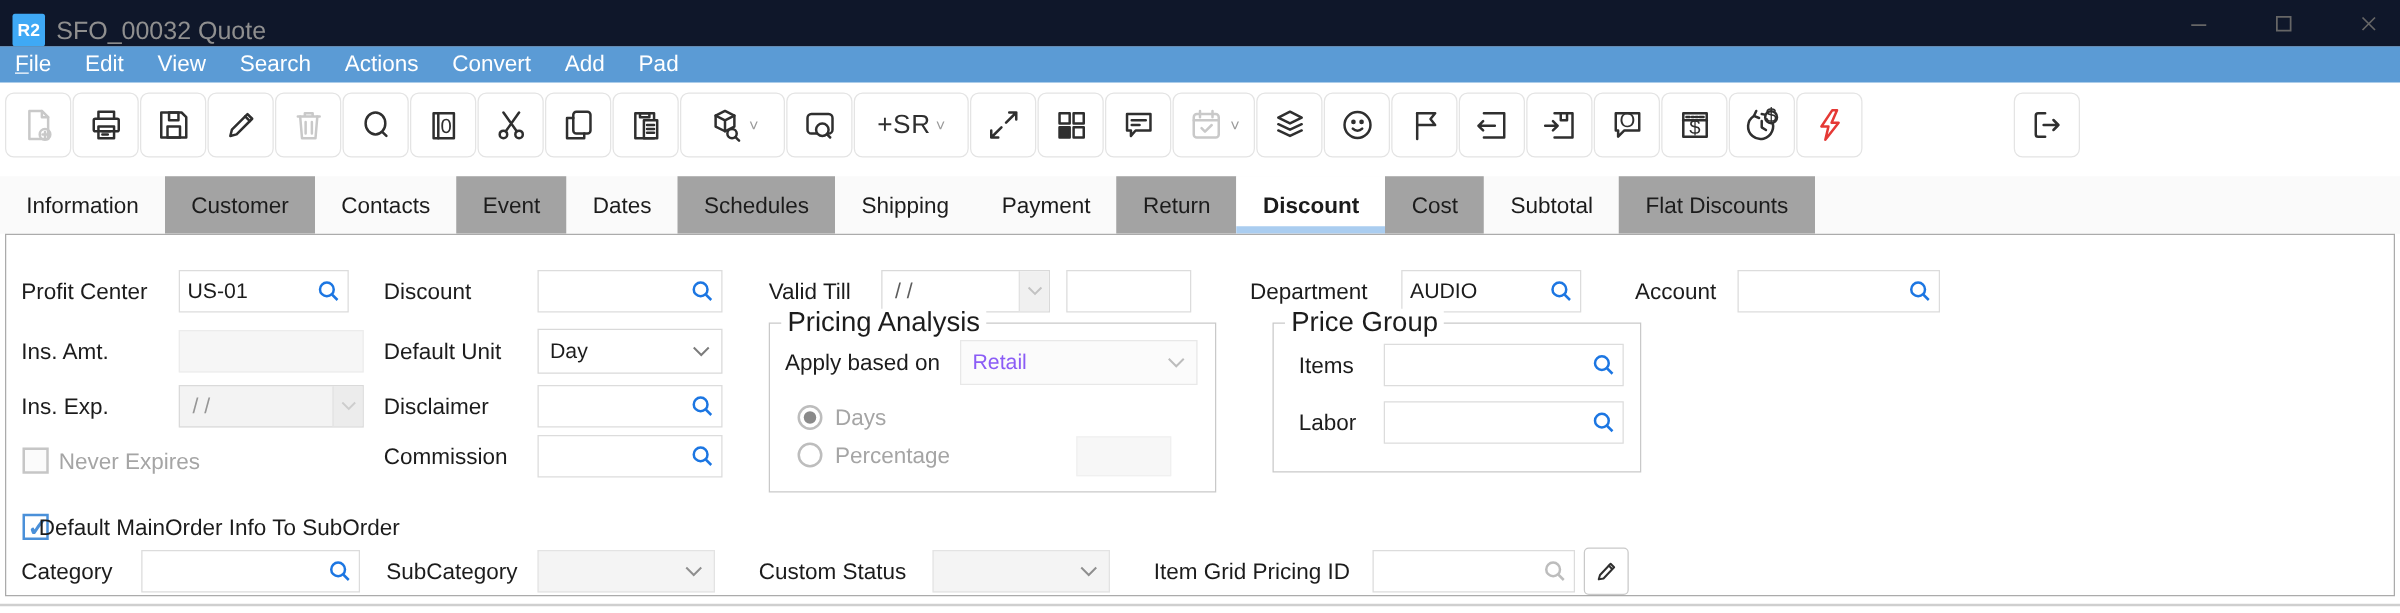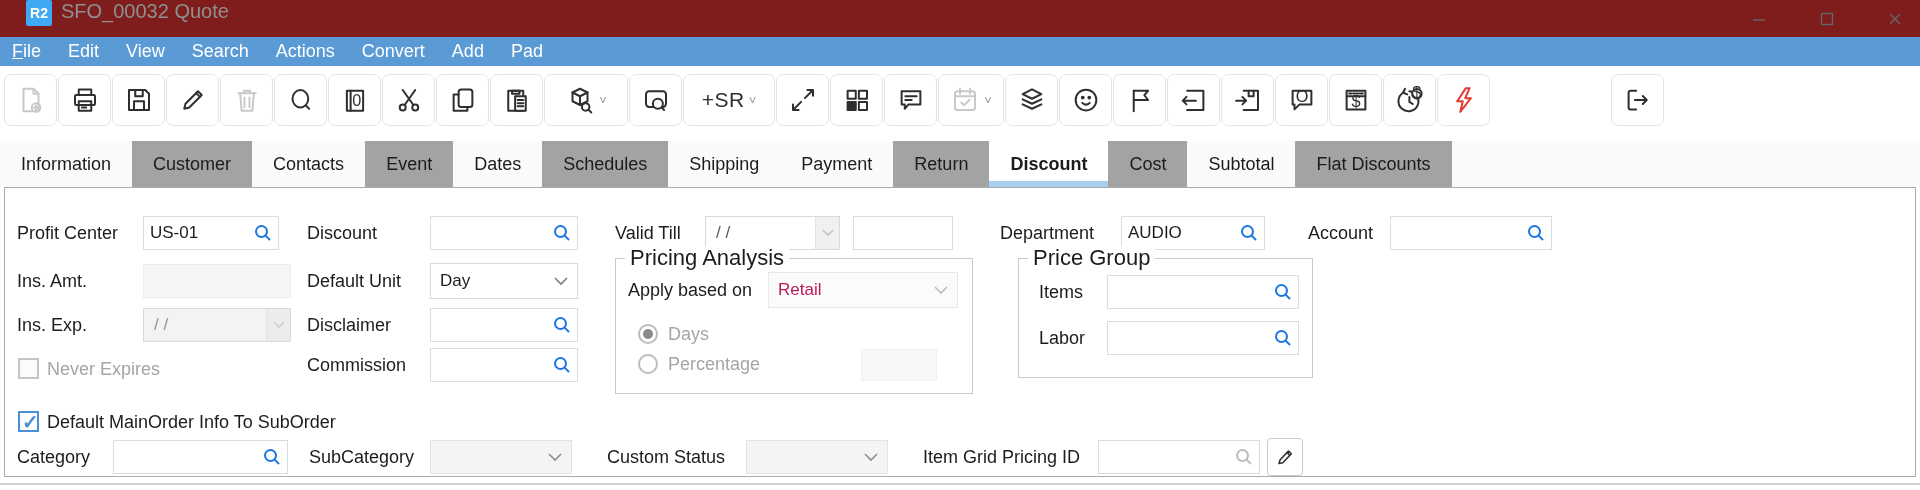--- a/index.html
+++ b/index.html
@@ -1,20 +1,20 @@
 <!DOCTYPE html>
 <html><head>
 <meta charset="utf-8">
 <style>
   *{margin:0;padding:0;box-sizing:border-box}
   html,body{width:1920px;height:490px;overflow:hidden;background:#fff;
     font-family:"Liberation Sans",sans-serif;color:#1c1c1c}
 
   
-  .titlebar{height:37px;display:flex;align-items:flex-start;padding-left:26px;position:relative;background:#7f1d1d}
+  .titlebar{height:37px;display:flex;align-items:flex-end;padding-left:10px;position:relative;background:#0f172a}
   .appbadge{width:26px;height:26px;background:#3fa9f5;color:#fff;font-size:14px;font-weight:bold;
     display:flex;align-items:center;justify-content:center;border-radius:2px}
   .wtitle{margin-left:9px;font-size:20px;color:#8f8f8f}
   .wincontrols{position:absolute;right:18px;top:0;height:100%;display:flex;gap:54px;align-items:center}
   .wbtn{width:14px;height:14px;display:flex;align-items:center;justify-content:center;cursor:default}
   .wbtn svg{stroke:#666;stroke-width:1.4;fill:none}
 
   
   .menubar{height:29px;background:#5b9bd5;display:flex;align-items:center;gap:27px;padding-left:12px}
   .mi{color:#fff;font-size:18px;line-height:29px;cursor:default}
@@ -47,21 +47,21 @@
   .lbl.dim{color:#a5a5a5}
   .ibx{position:absolute;height:34px;border:1px solid #dcdcdc;background:#fff;display:flex;align-items:center}
   .ibx input{border:0;outline:0;background:transparent;width:100%;height:100%;font:17px "Liberation Sans",sans-serif;
     padding:0 6px;color:#1c1c1c}
   .ibx .mag{margin-right:5px;display:flex;flex:none}
   .ibx.dis{background:#f6f6f6;border-color:#ececec}
   .ibx.dis input{color:#9a9a9a}
   .selbox{position:absolute;height:36px;border:1px solid #d9d9d9;background:#fff;display:flex;
     align-items:center;justify-content:space-between;padding:0 9px;font-size:17px}
   .selbox.gray{background:#f4f4f4;border-color:#e3e3e3}
-  .selbox.dis{background:#fbfbfb;border-color:#e8e8e8;color:#be185d}
+  .selbox.dis{background:#fbfbfb;border-color:#e8e8e8;color:#8b5cf6}
   .datebox{position:absolute;height:34px;border:1px solid #d9d9d9;background:#fff;display:flex;align-items:stretch}
   .datebox .dtext{flex:1;display:flex;align-items:center;padding-left:10px;font-size:17px;color:#5c5c5c}
   .datebox .ddbtn{width:24px;border-left:1px solid #e2e2e2;background:#f0f0f0;display:flex;
     align-items:center;justify-content:center}
   .datebox.dis{background:#f3f3f3;border-color:#dadada}
   .datebox.dis .dtext{color:#969696}
   .datebox.dis .ddbtn{background:#ececec}
   .groupbox{position:absolute;border:1px solid #c9c9c9}
   .legend{position:absolute;top:-12px;left:9px;background:#fff;padding:0 5px;font-size:22px;line-height:22px}
   .radio{position:absolute;width:20px;height:20px;border:2px solid #bdbdbd;border-radius:50%;background:#fff}
@@ -458,21 +458,21 @@
       <span class="mag">
           <svg width="20" height="20" viewBox="0 0 20 20">
             <circle cx="8.5" cy="8.5" r="5.5" fill="none" stroke="#1c76e2" stroke-width="2"></circle>
             <path d="M12.6 12.6L17 17" stroke="#1c76e2" stroke-width="2"></path>
           </svg>
         </span>
     </div>
   </div>
 
   <span class="cb checked" style="left:13px;top:223px"></span>
-  <div class="lbl" style="left:42px;top:217px">Default MainOrder Info To SubOrder</div>
+  <div class="lbl" style="left:26px;top:217px">Default MainOrder Info To SubOrder</div>
 
   <div class="lbl" style="left:12px;top:252px">Category</div>
   <div class="ibx" style="left:108px;top:252px;width:175px">
     <input value="" style="">
     <span class="mag">
         <svg width="20" height="20" viewBox="0 0 20 20">
           <circle cx="8.5" cy="8.5" r="5.5" fill="none" stroke="#1c76e2" stroke-width="2"></circle>
           <path d="M12.6 12.6L17 17" stroke="#1c76e2" stroke-width="2"></path>
         </svg>
       </span>

